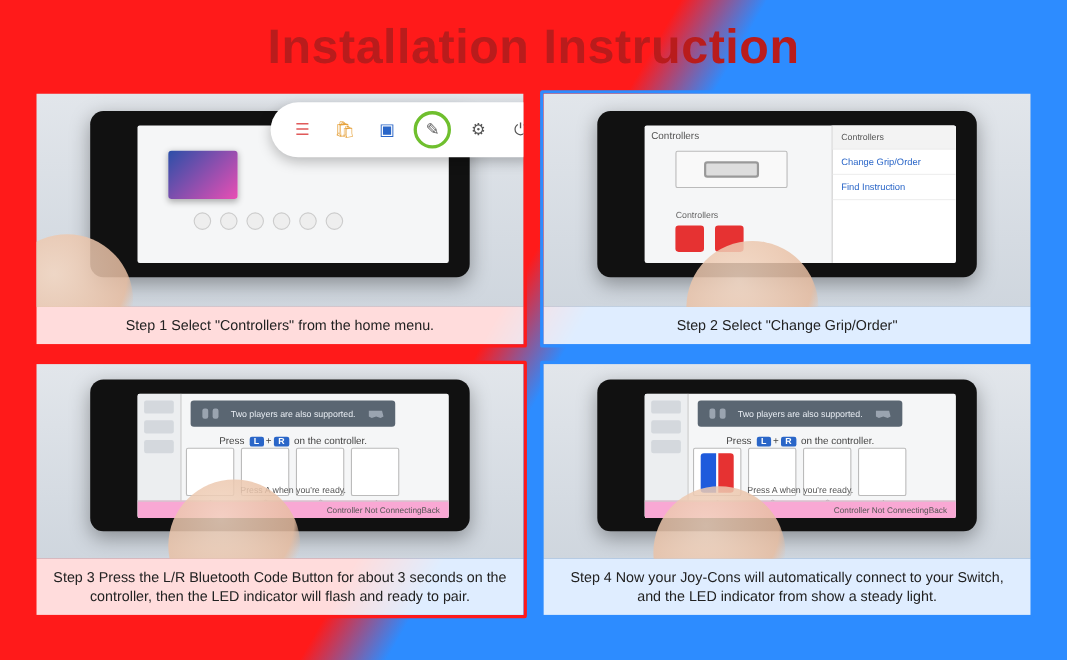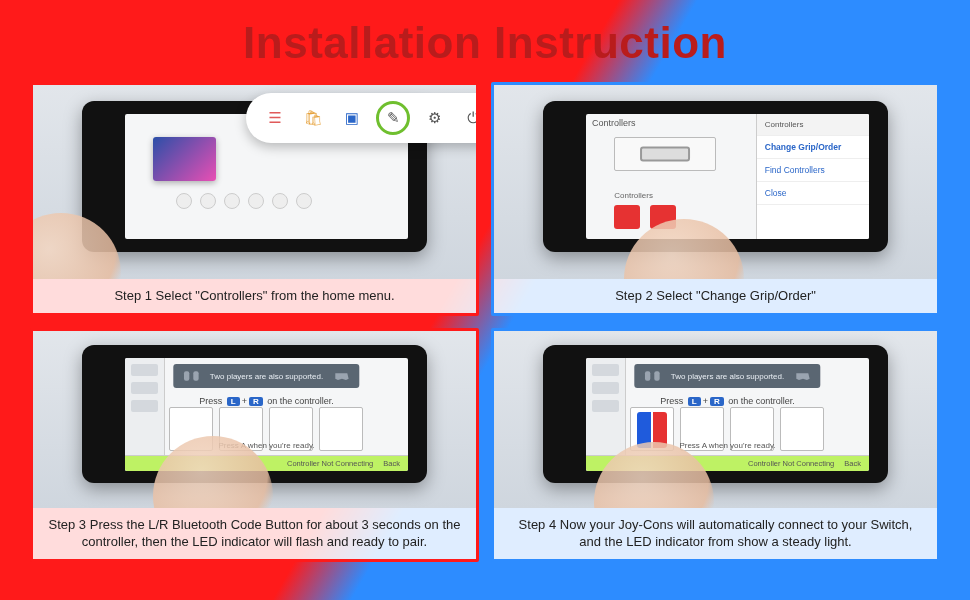--- a/index.html
+++ b/index.html
@@ -29,34 +29,34 @@
   
   .ctlhdr { position:absolute; top:4px; left:6px; font-size:9px; color:#555; }
   .console-box { position:absolute; left:10%; top:18%; width:36%; height:28%; border:1px solid #bbb; background:#f9f9f9; border-radius:2px; }
   .mini-con { position:absolute; left:50%; top:50%; transform:translate(-50%,-50%); width:50%; height:45%; background:#ddd; border:2px solid #999; border-radius:3px; }
   .joycons { position:absolute; left:10%; bottom:8%; display:flex; gap:10px; }
   .jc { width:26px; height:24px; background:#e63232; border-radius:3px; }
   .joycons .lbl { position:absolute; top:-14px; left:0; font-size:8px; color:#666; }
   .menu { position:absolute; right:0; top:0; width:40%; height:100%; background:#fff; border-left:1px solid #ccc; font-size:8.5px; color:#2a66c8; display:flex; flex-direction:column; }
   .menu div { padding:6px 8px; border-bottom:1px solid #eee; }
   .menu .mh { color:#555; font-size:8px; background:#f3f3f3; }
-  .menu .hi { color:#2a66c8; font-weight:700; }
+  .menu .hi { color:#2a66c8; font-weight:400; }
 
   
   .pairhdr { position:absolute; left:50%; top:6%; transform:translateX(-50%); background:#5a6672; color:#e8edf3; font-size:8px; padding:6px 10px; border-radius:3px; white-space:nowrap; display:flex; align-items:center; gap:10px; }
   .pairhdr svg { width:16px; height:12px; }
   .presslr { position:absolute; left:0; right:0; top:34%; text-align:center; font-size:9px; color:#444; }
   .presslr .key { display:inline-block; background:#2a66c8; color:#fff; border-radius:2px; padding:0 4px; margin:0 2px; font-size:8px; font-weight:600; }
   .slots { position:absolute; left:50%; top:44%; transform:translateX(-50%); display:flex; gap:6px; }
   .slot { width:44px; height:44px; border:1px solid #bbb; background:#fff; border-radius:2px; position:relative; }
   .slot small { position:absolute; bottom:-12px; left:50%; transform:translateX(-50%); font-size:8px; color:#777; }
   .slot.filled::before { content:""; position:absolute; left:6px; top:4px; width:14px; height:36px; background:#1f5bdc; border-radius:3px 0 0 3px; }
   .slot.filled::after { content:""; position:absolute; right:6px; top:4px; width:14px; height:36px; background:#e63232; border-radius:0 3px 3px 0; }
   .pressA { position:absolute; left:0; right:0; bottom:18%; text-align:center; font-size:8px; color:#555;margin-top:24px; }
-  .footer { position:absolute; bottom:0; left:0; right:0; height:14%; background:#bef264; border-top:1px solid #ccc; font-size:7.5px; color:#555; display:flex; align-items:center; justify-content:flex-end; padding:0 8px; gap:10px; }
+  .footer { position:absolute; bottom:0; left:0; right:0; height:14%; background:#f9a8d4; border-top:1px solid #ccc; font-size:7.5px; color:#555; display:flex; align-items:center; justify-content:flex-end; padding:0 8px; }
   .sidebar { position:absolute; left:0; top:0; width:14%; height:100%; background:#eceef0; border-right:1px solid #ccc; display:flex; flex-direction:column; align-items:center; padding-top:6px; gap:6px; }
   .sidebar span { width:70%; height:12px; background:#d4d8dd; border-radius:2px; }
 
   
   .hand { position:absolute; width:120px; height:120px; background:radial-gradient(circle at 40% 30%, #f3d6c1 0%, #e7bda1 60%, rgba(231,189,161,0) 70%); border-radius:50%; pointer-events:none; opacity:.85; }
   .hand.h1 { left:-32px; bottom:-54px; }
   .hand.h2 { left:130px; bottom:-60px; }
   .hand.h3 { left:120px; bottom:-48px; }
   .hand.h4 { left:100px; bottom:-54px; }
 </style>
@@ -108,22 +108,21 @@
             <div class="mini-con"></div>
           </div>
           <div class="joycons">
             <span class="lbl">Controllers</span>
             <div class="jc"></div>
             <div class="jc"></div>
           </div>
           <div class="menu">
             <div class="mh">Controllers</div>
             <div class="hi">Change Grip/Order</div>
-            <div>Find Controllers</div>
-            <div>Close</div>
+            <div>Find Instruction</div>
           </div>
         </div>
       </div>
       <div class="hand h2"></div>
     </div>
     <div class="caption">
       <b>Step 2</b>
       <span>Select "Change Grip/Order"</span>
     </div>
   </div>

